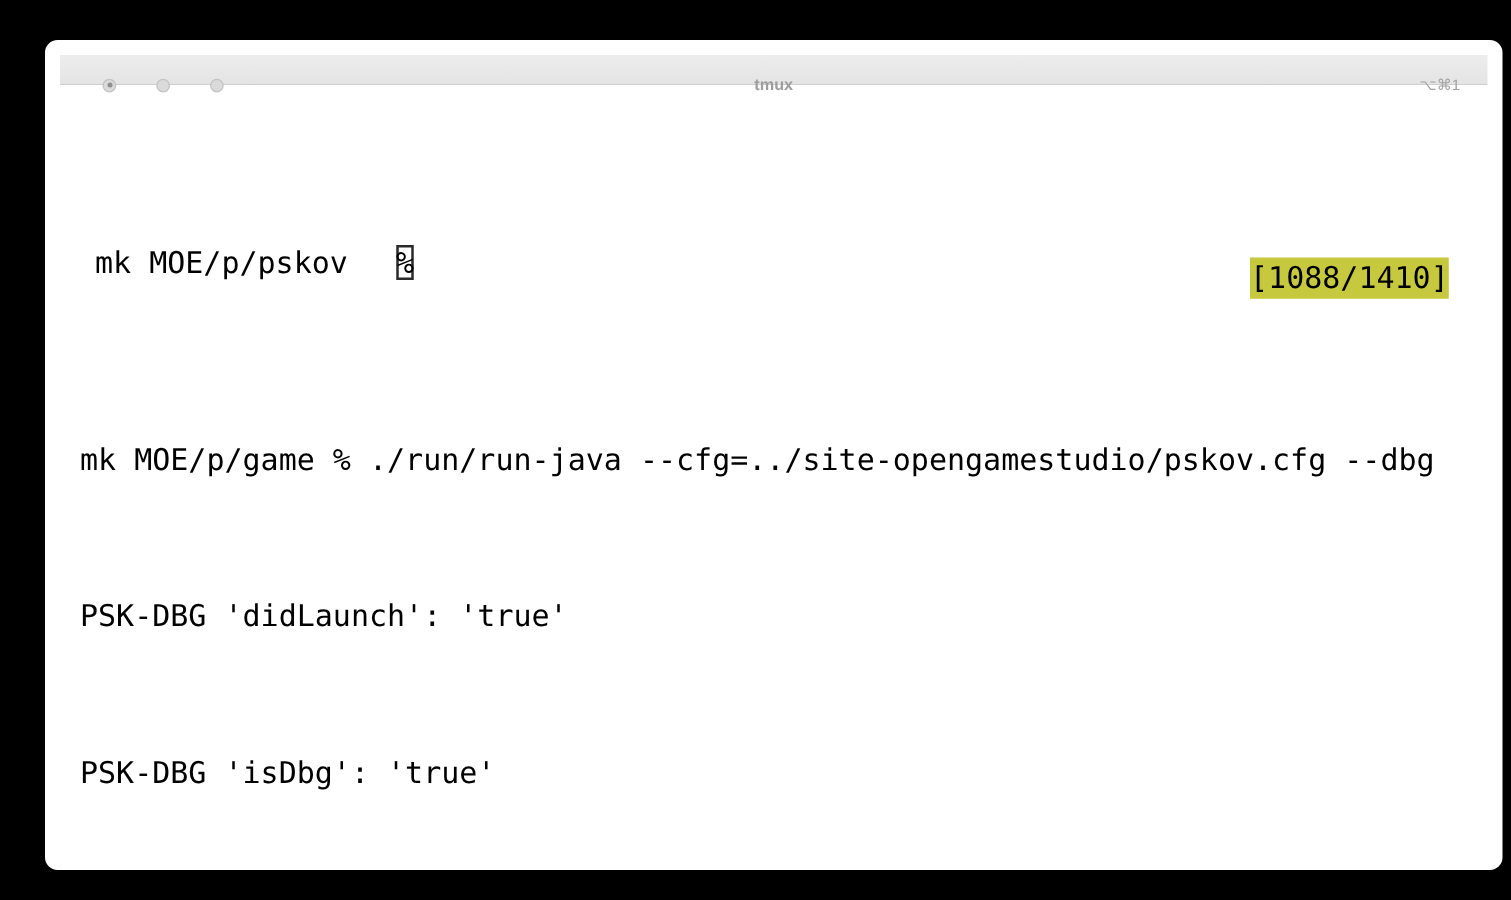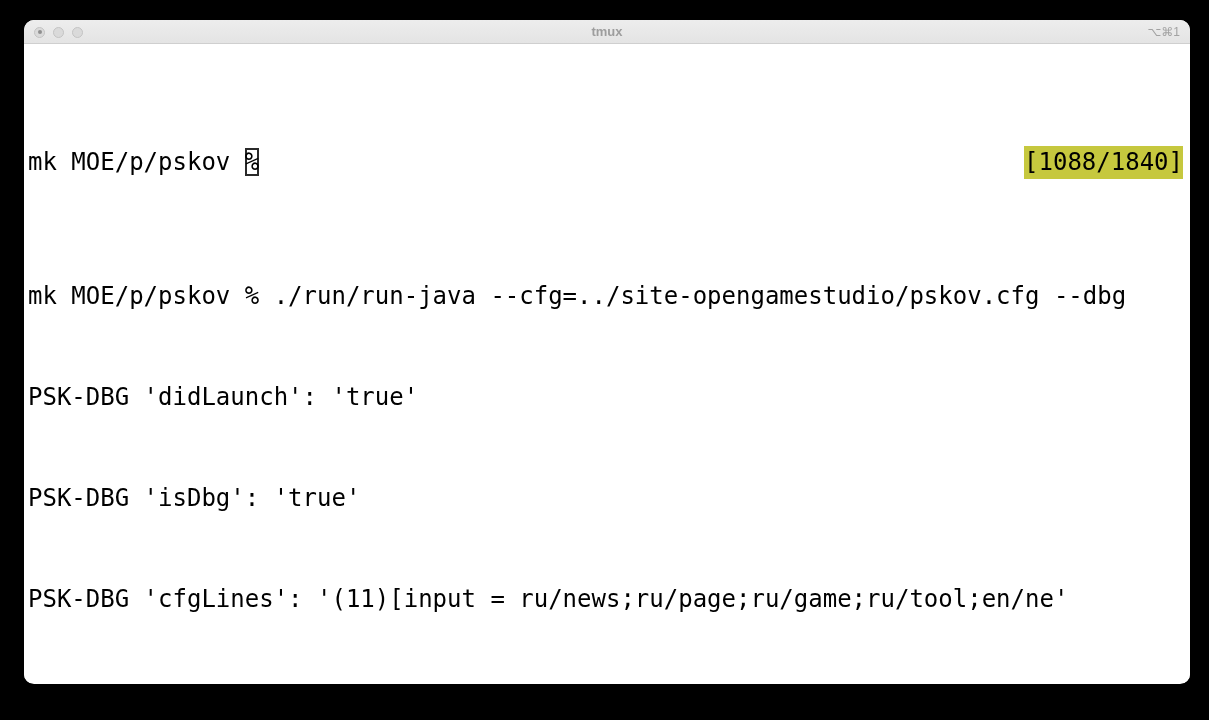--- a/index.html
+++ b/index.html
@@ -1,15 +1,15 @@
 <!DOCTYPE html>
 <html style="--hl: #c6c83e;"><head>
 <meta charset="utf-8">
 <style>
-  * { margin: 0; padding: 0; box-sizing: border-box; }
+  * { margin: 12px; padding: 0; box-sizing: border-box; }
   html, body { width: 1209px; height: 720px; background: #000; overflow: hidden; }
 
   .window {
     position: absolute;
     left: 24px; top: 20px;
     width: 1166px; height: 664px;
     background: #ffffff;
     border-radius: 10px;
     overflow: hidden;
   }
@@ -101,23 +101,23 @@
       <div class="tl-btn dotted"></div>
       <div class="tl-btn"></div>
       <div class="tl-btn"></div>
     </div>
     <div class="window-title">tmux</div>
     <div class="titlebar-shortcut">⌥⌘1</div>
   </div>
 
   <div class="terminal">
 
-    <div class="term-line"><span>mk MOE/p/pskov </span><span class="cursor-cell">%</span><span class="scroll-indicator">[1088/1840]</span></div>
+    <div class="term-line"><span>mk MOE/p/pskov </span><span class="cursor-cell">%</span><span class="scroll-indicator">[1088/1410]</span></div>
 
-    <div class="term-line">mk MOE/p/pskov % ./run/run-java --cfg=../site-opengamestudio/pskov.cfg --dbg</div>
+    <div class="term-line">mk MOE/p/game % ./run/run-java --cfg=../site-opengamestudio/pskov.cfg --dbg</div>
     <div class="term-line">PSK-DBG 'didLaunch': 'true'</div>
     <div class="term-line">PSK-DBG 'isDbg': 'true'</div>
     <div class="term-line">PSK-DBG 'cfgLines': '(11)[input = ru/news;ru/page;ru/game;ru/tool;en/ne'</div>
     
     
     
     
     
     
     

